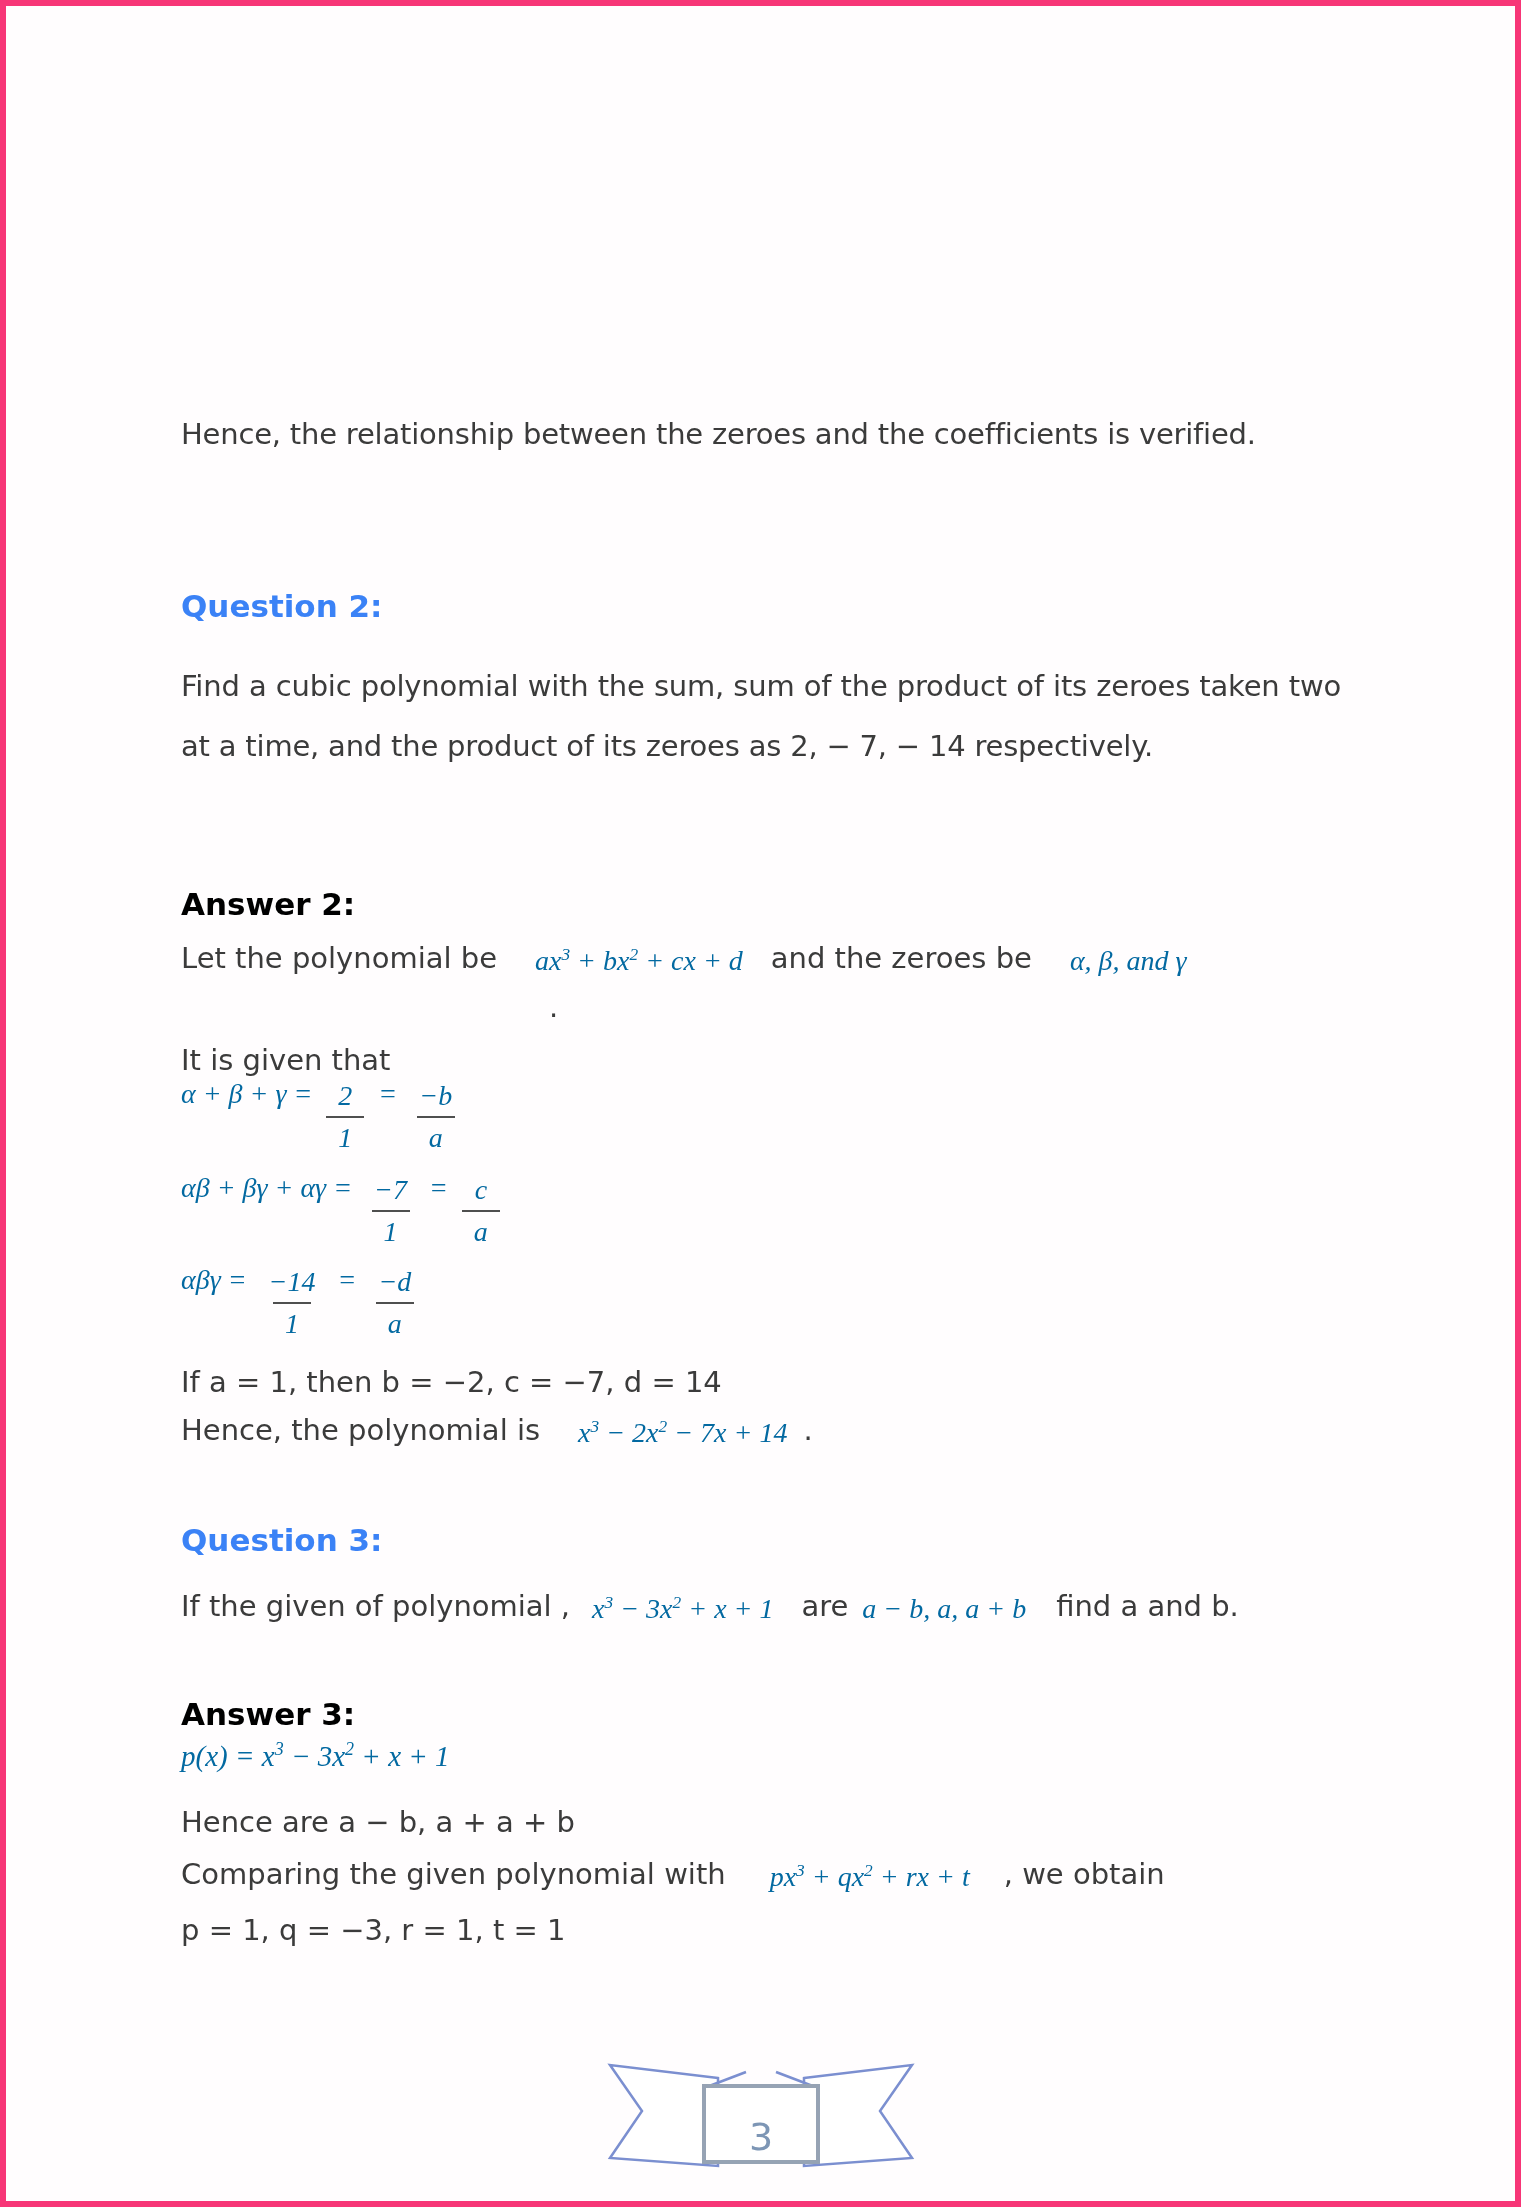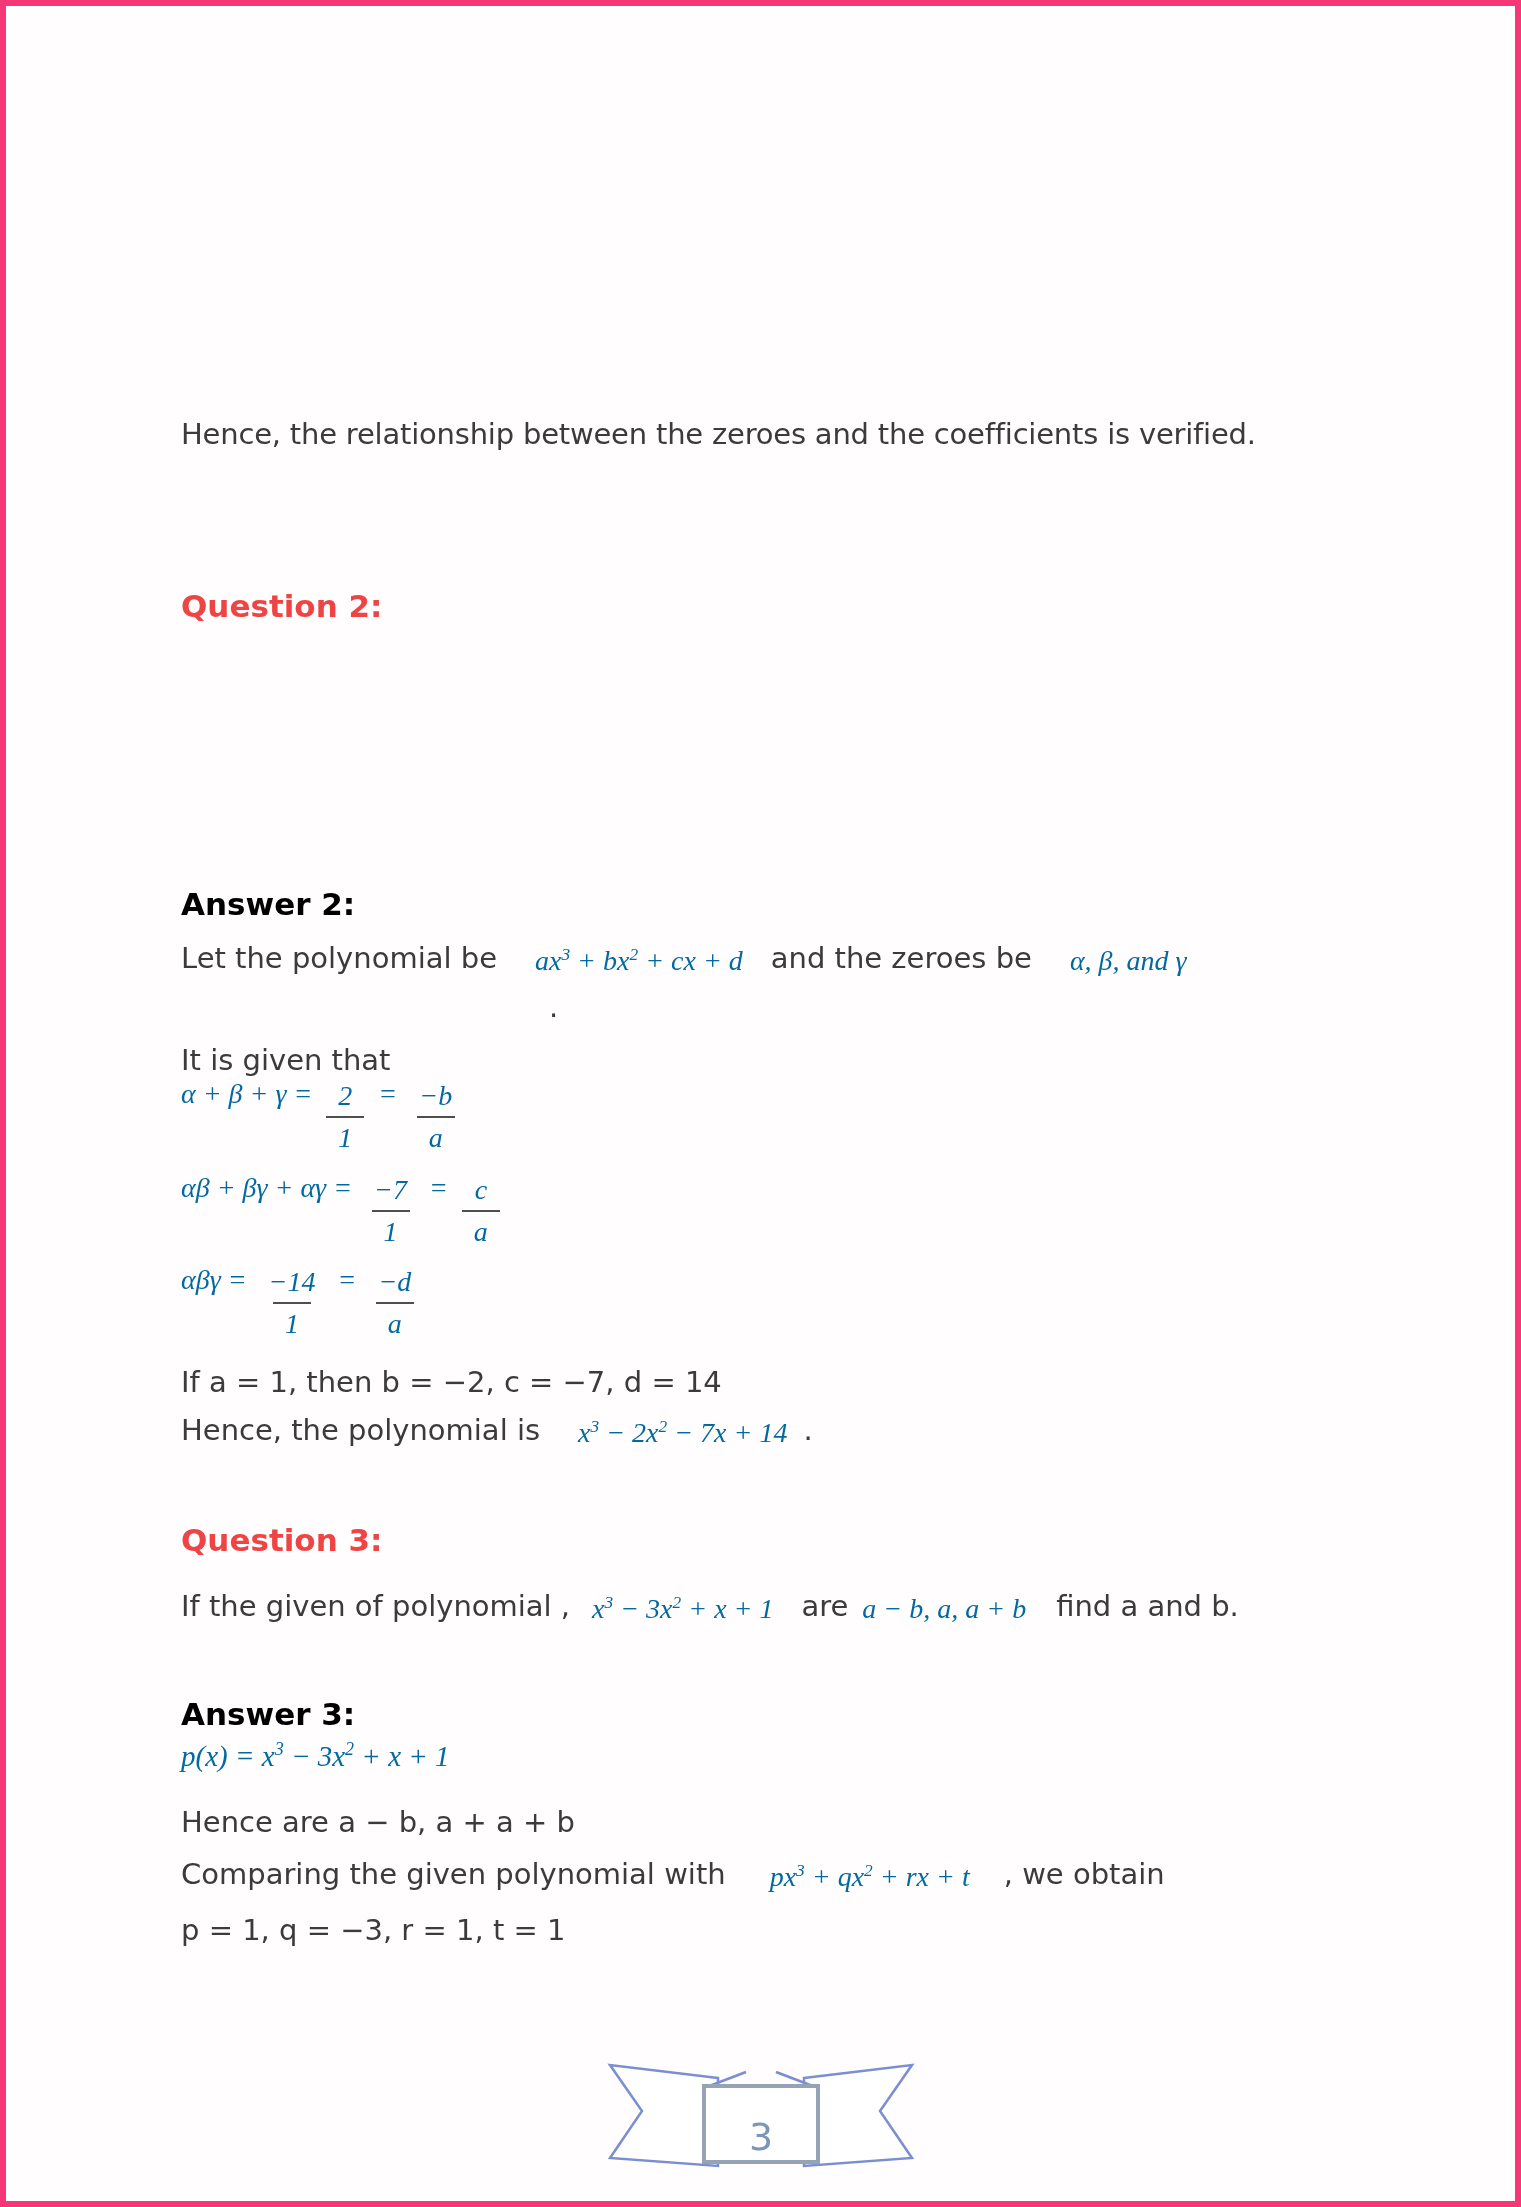--- a/index.html
+++ b/index.html
@@ -10,21 +10,21 @@
     box-sizing: border-box;
     background: #fffdfe;
     border: 6px solid #f73677;
     font-family: "DejaVu Sans", "Liberation Sans", sans-serif;
     color: #3b3b3b;
     overflow: hidden;
   }
   .block { position: absolute; left: 175px; }
   .body-text { font-size: 29px; line-height: 60px; letter-spacing: -0.2px; width: 1160px; }
   .justified { text-align: justify; }
-  .q-heading { font-size: 31px; font-weight: bold; color: #ef4444; line-height: 44px; }
+  .q-heading { font-size: 31px; font-weight: bold; color: #3b82f6; line-height: 44px; }
   .a-heading { font-size: 31px; font-weight: bold; color: #000000; line-height: 44px; }
   .inline-line { font-size: 29px; line-height: 52px; white-space: nowrap; }
   .math {
     font-family: "Liberation Serif", "DejaVu Serif", serif;
     font-style: italic;
     color: #0369a1;
     font-size: 28px;
   }
   .math sup { font-size: 0.62em; vertical-align: super; line-height: 0; }
   .inline-math { position: relative; top: 2px; }
@@ -50,20 +50,21 @@
   }
 </style>
 </head>
 <body>
 
 <div class="page">
 
   <div class="block body-text" style="top:398px">Hence, the relationship between the zeroes and the coefficients is verified.</div>
 
   <div class="block q-heading" style="top:578px">Question 2:</div>
+  <div class="block body-text justified" style="top:650px">Find a cubic polynomial with the sum, sum of the product of its zeroes taken two at a time, and the product of its zeroes as 2, − 7, − 14 respectively.</div>
 
   <div class="block a-heading" style="top:876px">Answer 2:</div>
 
   <div class="block inline-line" style="top:926px">
     <span>Let the polynomial be</span><span class="math inline-math gap-l gap-r">ax<sup>3</sup> + bx<sup>2</sup> + cx + d</span><span>and the zeroes be</span><span class="math inline-math gap-l">α, β, and γ</span>
   </div>
   <div class="block period-dot" style="top:984px; left:543px">.</div>
 
   <div class="block inline-line" style="top:1028px">It is given that</div>
 

